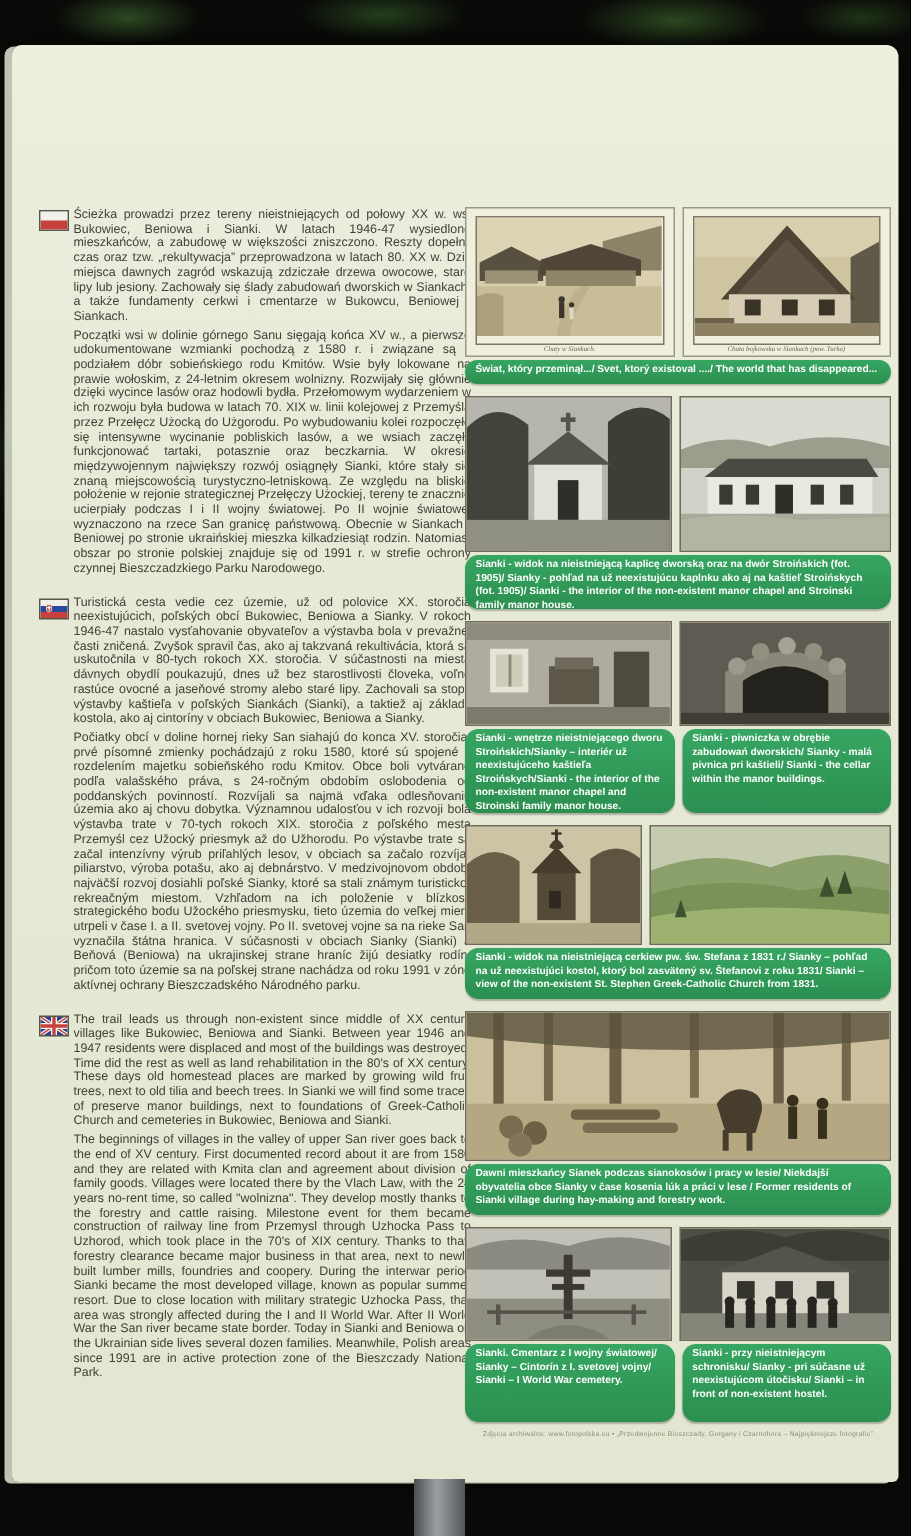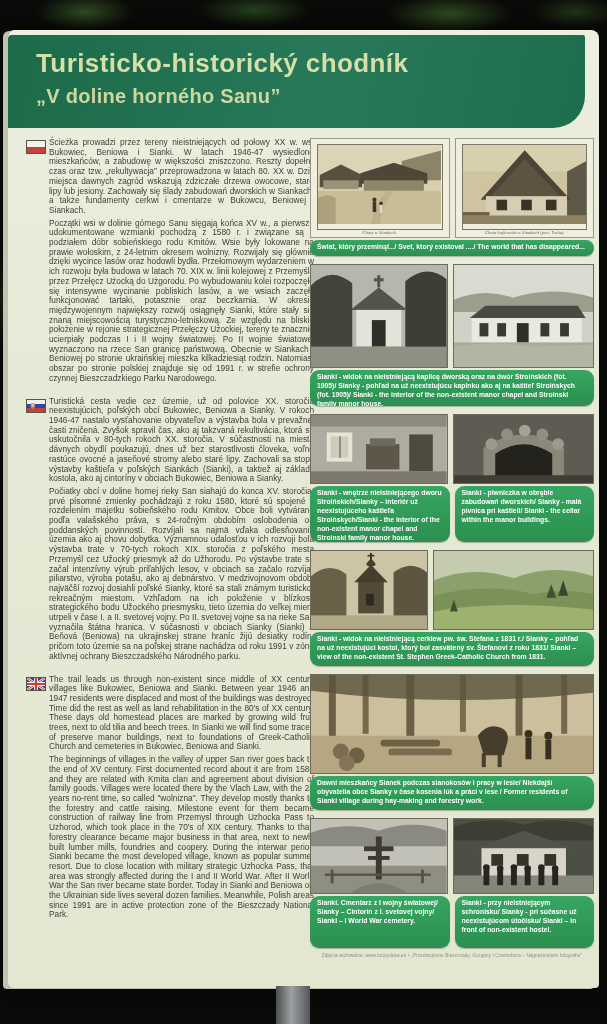--- a/index.html
+++ b/index.html
@@ -53,24 +53,20 @@
   .ph-h76{height:76px}
   .w42{flex:0 0 118px}.w56{flex:1}
 </style>
 </head>
 <body>
 
 <div class="stage">
 
   <div class="board">
 
-    <div class="header">
-      <h1>Turisticko-historický chodník</h1>
-      <h2>„V doline horného Sanu”</h2>
-    </div>
 
     <div class="text-col">
 
       <div class="section">
         <svg class="flag" viewBox="0 0 18 12">
           <rect width="18" height="6" fill="#f2f0ea"></rect>
             <rect y="6" width="18" height="6" fill="#c6403c"></rect>
         </svg>
         <p>Ścieżka prowadzi przez tereny nieistniejących od połowy XX w. wsi Bukowiec, Beniowa i Sianki. W latach 1946-47 wysiedlono mieszkańców, a zabudowę w większości zniszczono. Reszty dopełnił czas oraz tzw. „rekultywacja” przeprowadzona w latach 80. XX w. Dziś miejsca dawnych zagród wskazują zdziczałe drzewa owocowe, stare lipy lub jesiony. Zachowały się ślady zabudowań dworskich w Siankach, a także fundamenty cerkwi i cmentarze w Bukowcu, Beniowej i Siankach.</p>
         <p>Początki wsi w dolinie górnego Sanu sięgają końca XV w., a pierwsze udokumentowane wzmianki pochodzą z 1580 r. i związane są z podziałem dóbr sobieńskiego rodu Kmitów. Wsie były lokowane na prawie wołoskim, z 24-letnim okresem wolnizny. Rozwijały się głównie dzięki wycince lasów oraz hodowli bydła. Przełomowym wydarzeniem w ich rozwoju była budowa w latach 70. XIX w. linii kolejowej z Przemyśla przez Przełęcz Użocką do Użgorodu. Po wybudowaniu kolei rozpoczęło się intensywne wycinanie pobliskich lasów, a we wsiach zaczęły funkcjonować tartaki, potasznie oraz beczkarnia. W okresie międzywojennym największy rozwój osiągnęły Sianki, które stały się znaną miejscowością turystyczno-letniskową. Ze względu na bliskie położenie w rejonie strategicznej Przełęczy Użockiej, tereny te znacznie ucierpiały podczas I i II wojny światowej. Po II wojnie światowej wyznaczono na rzece San granicę państwową. Obecnie w Siankach i Beniowej po stronie ukraińskiej mieszka kilkadziesiąt rodzin. Natomiast obszar po stronie polskiej znajduje się od 1991 r. w strefie ochrony czynnej Bieszczadzkiego Parku Narodowego.</p>

